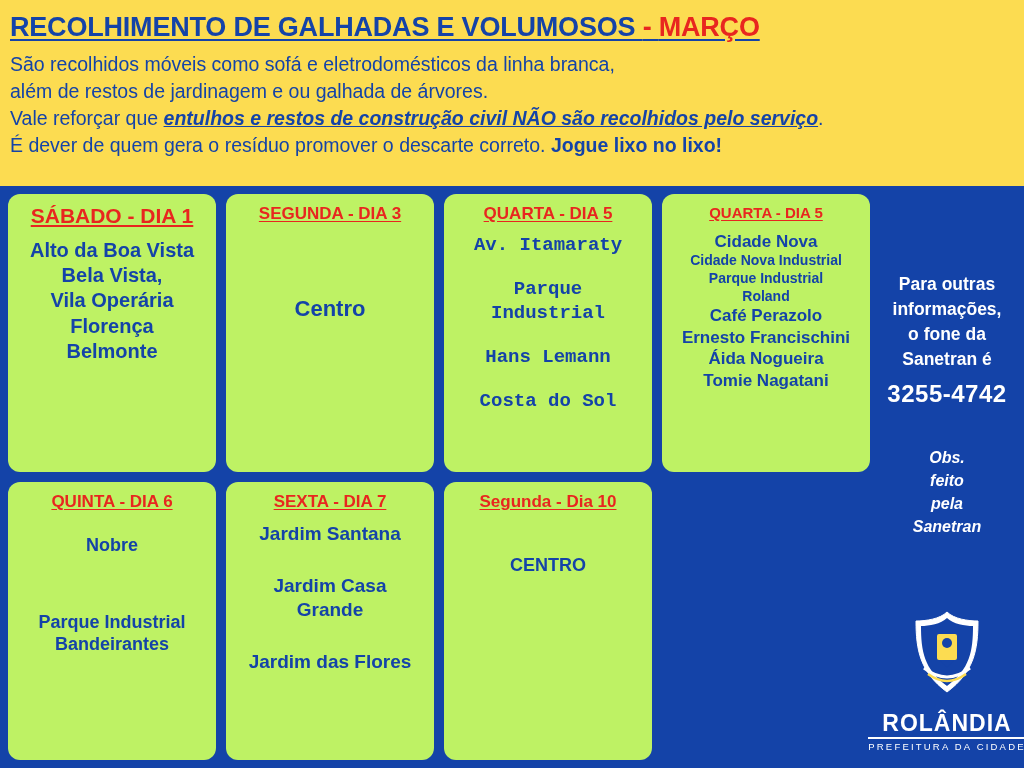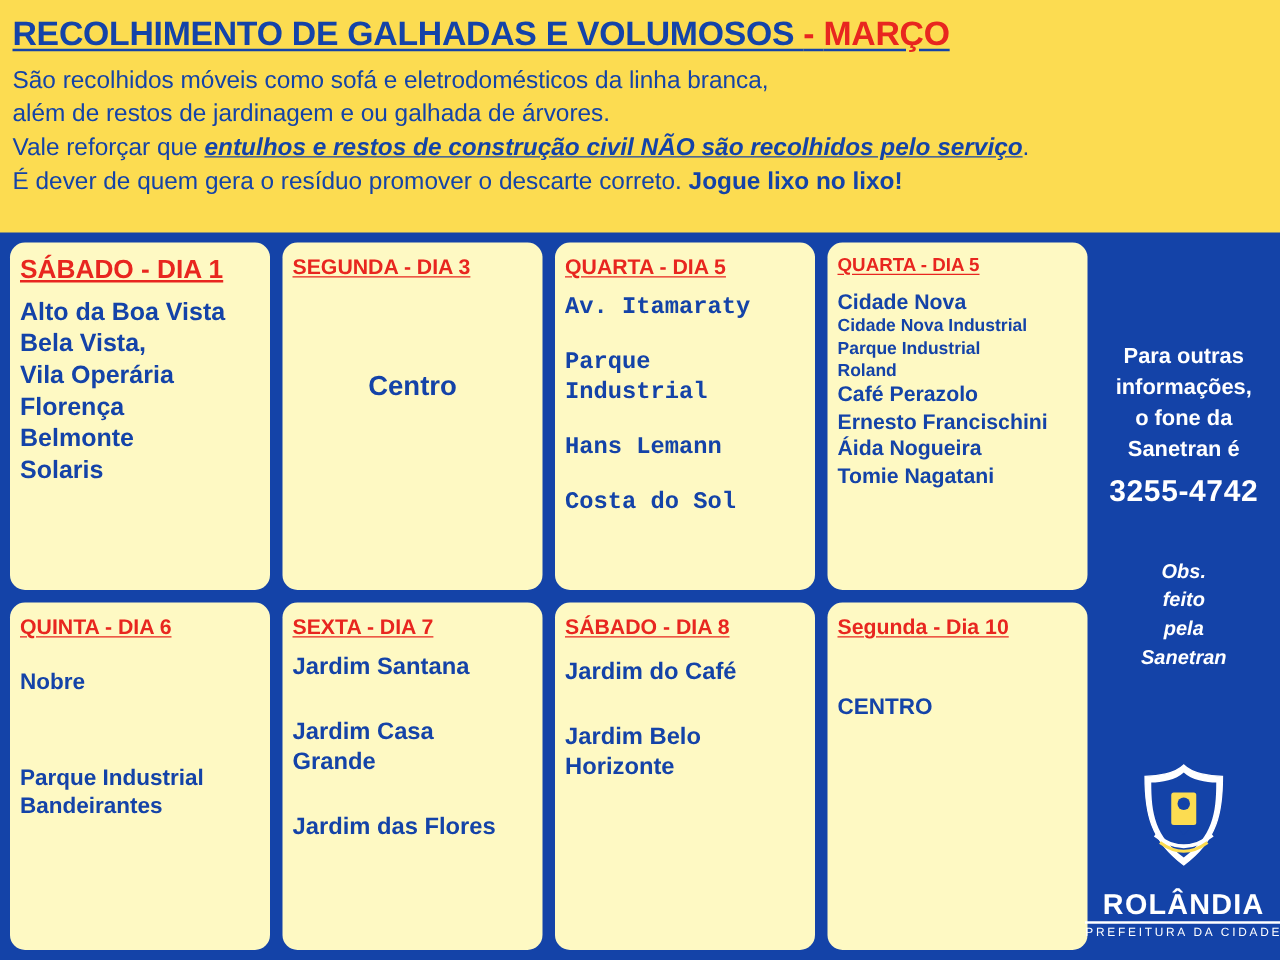--- a/index.html
+++ b/index.html
@@ -53,23 +53,24 @@
     gap: 8px;
   }
   .cards {
     flex: 0 0 862px;
     display: grid;
     grid-template-columns: repeat(4, 1fr);
     grid-template-rows: 1fr 1fr;
     gap: 10px;
   }
   .card {
-    background: #fef9c3;
+    background: #bef264;
     border-radius: 12px;
     padding: 10px 8px;
+    text-align: center;
     color: #1443a8;
     overflow: hidden;
   }
   .card-head {
     color: #e8261f;
     font-weight: bold;
     text-decoration: underline;
     text-underline-offset: 2px;
     margin-bottom: 10px;
   }
@@ -172,21 +173,20 @@
     <div class="cards">
 
       <div class="card">
         <div class="card-head big">SÁBADO - DIA 1</div>
         <div class="card-list s20">
           <div>Alto da Boa Vista</div>
           <div>Bela Vista,</div>
           <div>Vila Operária</div>
           <div>Florença</div>
           <div>Belmonte</div>
-          <div>Solaris</div>
         </div>
       </div>
 
       <div class="card">
         <div class="card-head med">SEGUNDA - DIA 3</div>
         <div class="card-list center-mid">
           <div>Centro</div>
         </div>
       </div>
 
@@ -226,28 +226,20 @@
       <div class="card">
         <div class="card-head med">SEXTA - DIA 7</div>
         <div class="card-list s19">
           <div style="margin-bottom:28px">Jardim Santana</div>
           <div>Jardim Casa</div>
           <div style="margin-bottom:28px">Grande</div>
           <div>Jardim das Flores</div>
         </div>
       </div>
 
-      <div class="card">
-        <div class="card-head med">SÁBADO - DIA 8</div>
-        <div class="card-list s19" style="margin-top:14px">
-          <div style="margin-bottom:28px">Jardim do Café</div>
-          <div>Jardim Belo</div>
-          <div>Horizonte</div>
-        </div>
-      </div>
 
       <div class="card">
         <div class="card-head med">Segunda - Dia 10</div>
         <div class="card-list s18" style="margin-top:42px">
           <div>CENTRO</div>
         </div>
       </div>
 
     </div>
 

